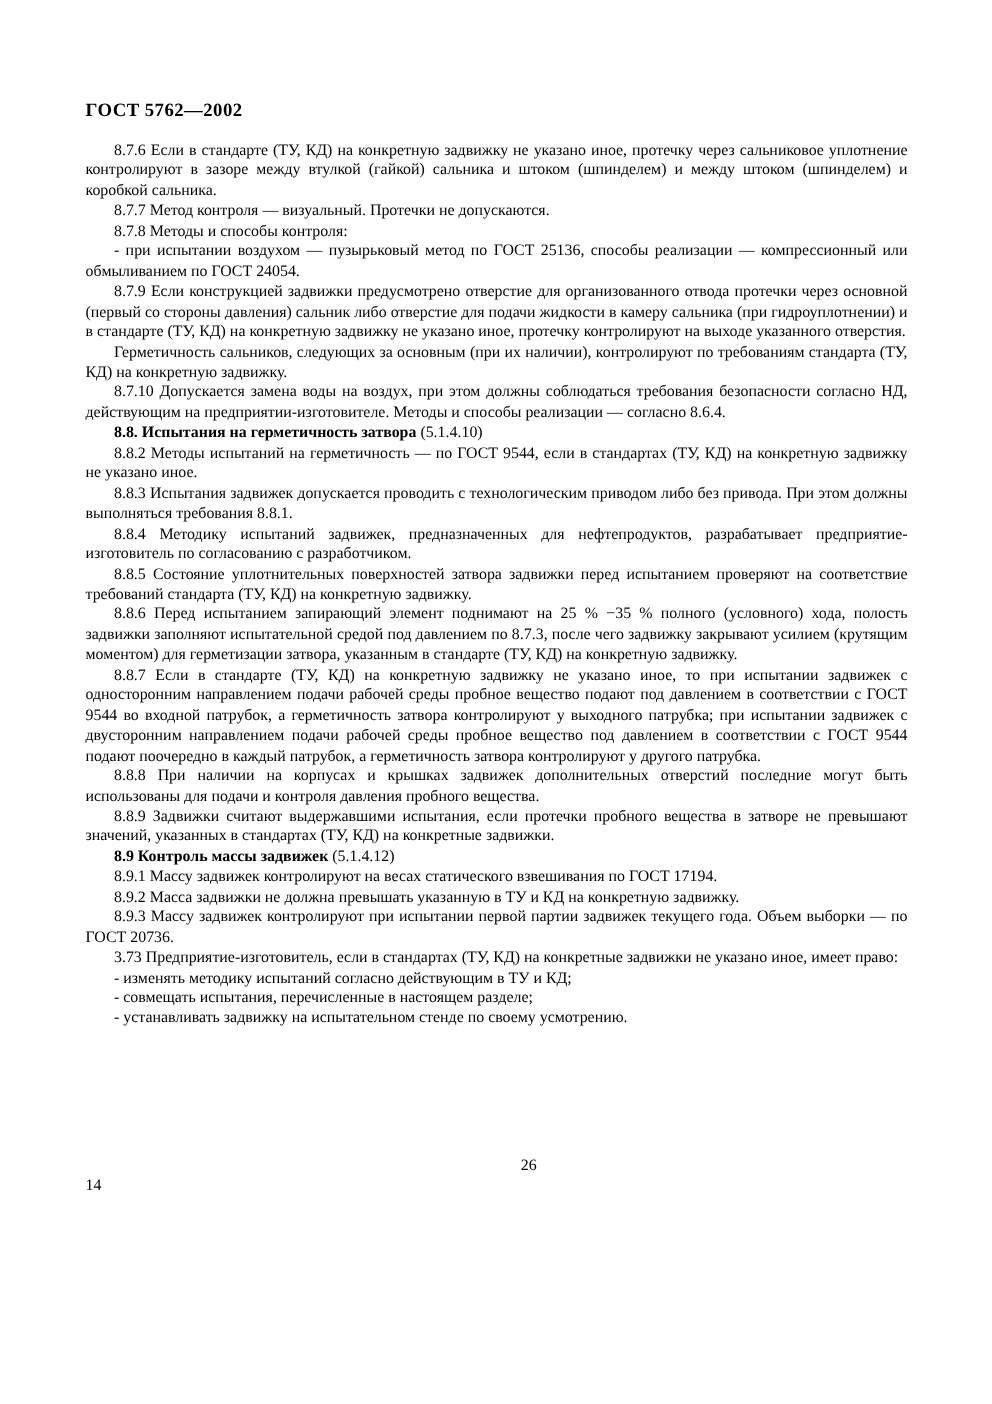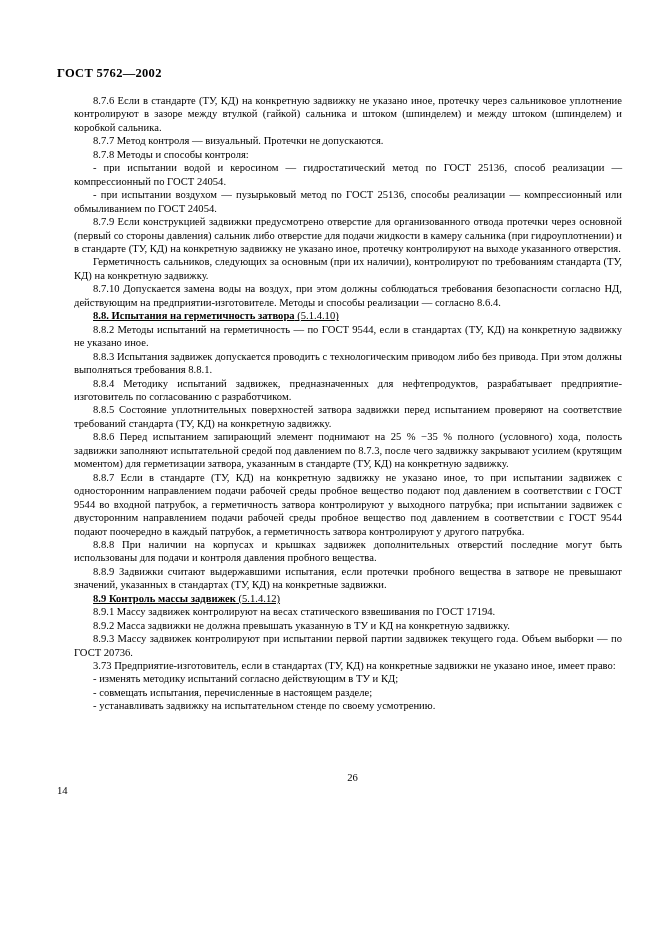--- a/index.html
+++ b/index.html
@@ -27,39 +27,38 @@
     top: 66px;
     left: 57px;
     font-family: "Liberation Serif", serif;
     font-size: 12.5px;
     font-weight: bold;
     letter-spacing: 0.3px;
   }
   .content {
     position: absolute;
     top: 94px;
-    left: 74px;
+    left: 57px;
     width: 548px;
     font-size: 10.6px;
     line-height: 13.45px;
     text-align: justify;
     text-justify: inter-word;
   }
   .content p {
     margin: 0;
     padding: 0;
     text-indent: 19px;
   }
   .content p.dash {
     text-indent: 19px;
   }
   .content p.sec {
     text-indent: 19px;
     font-weight: bold;
-    text-decoration: underline;
   }
   .content p.sec span.normal {
     font-weight: normal;
   }
   .footer-left {
     position: absolute;
     left: 57px;
     bottom: 32px;
     font-size: 10.6px;
   }
@@ -77,21 +76,20 @@
 <body>
 
 <div class="page">
 
   <div class="header">ГОСТ 5762—2002</div>
 
   <div class="content">
     <p class="body">8.7.6 Если в стандарте (ТУ, КД) на конкретную задвижку не указано иное, протечку через сальниковое уплотнение контролируют в зазоре между втулкой (гайкой) сальника и штоком (шпин­делем) и между штоком (шпинделем) и коробкой сальника.</p>
     <p class="body">8.7.7 Метод контроля — визуальный. Протечки не допускаются.</p>
     <p class="body">8.7.8 Методы и способы контроля:</p>
-    <p class="dash">- при испытании водой и керосином — гидростатический метод по ГОСТ 25136, способ реализа­ции — компрессионный по ГОСТ 24054.</p>
     <p class="dash">- при испытании воздухом — пузырьковый метод по ГОСТ 25136, способы реализации — компрессионный или обмыливанием по ГОСТ 24054.</p>
     <p class="body">8.7.9 Если конструкцией задвижки предусмотрено отверстие для организованного отвода протеч­ки через основной (первый со стороны давления) сальник либо отверстие для подачи жидкости в камеру сальника (при гидроуплотнении) и в стандарте (ТУ, КД) на конкретную задвижку не указано иное, протечку контролируют на выходе указанного отверстия.</p>
     <p class="body">Герметичность сальников, следующих за основным (при их наличии), контролируют по требова­ниям стандарта (ТУ, КД) на конкретную задвижку.</p>
     <p class="body">8.7.10 Допускается замена воды на воздух, при этом должны соблюдаться требования безопасно­сти согласно НД, действующим на предприятии-изготовителе. Методы и способы реализации — со­гласно 8.6.4.</p>
     <p class="sec"><span>8.8. Испытания на герметичность затвора</span><span class="normal"> (5.1.4.10)</span></p>
     <p class="body">8.8.2 Методы испытаний на герметичность — по ГОСТ 9544, если в стандартах (ТУ, КД) на конкретную задвижку не указано иное.</p>
     <p class="body">8.8.3 Испытания задвижек допускается проводить с технологическим приводом либо без привода. При этом должны выполняться требования 8.8.1.</p>
     <p class="body">8.8.4 Методику испытаний задвижек, предназначенных для нефтепродуктов, разрабатывает пред­приятие-изготовитель по согласованию с разработчиком.</p>
     <p class="body">8.8.5 Состояние уплотнительных поверхностей затвора задвижки перед испытанием проверяют на соответствие требований стандарта (ТУ, КД) на конкретную задвижку.</p>
     <p class="body">8.8.6 Перед испытанием запирающий элемент поднимают на 25 % −35 % полного (условного) хода, полость задвижки заполняют испытательной средой под давлением по 8.7.3, после чего задвиж­ку закрывают усилием (крутящим моментом) для герметизации затвора, указанным в стандарте (ТУ, КД) на конкретную задвижку.</p>

